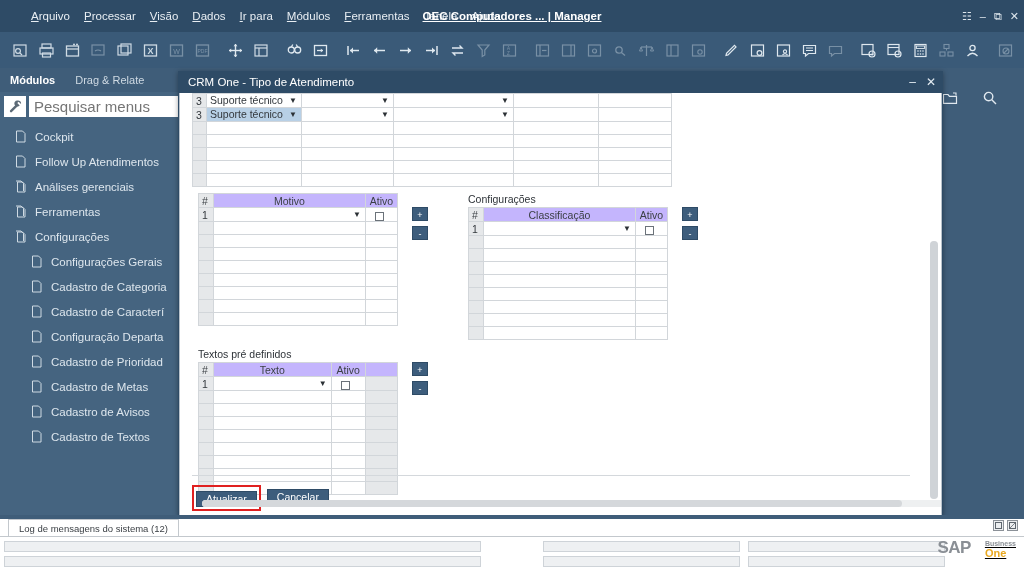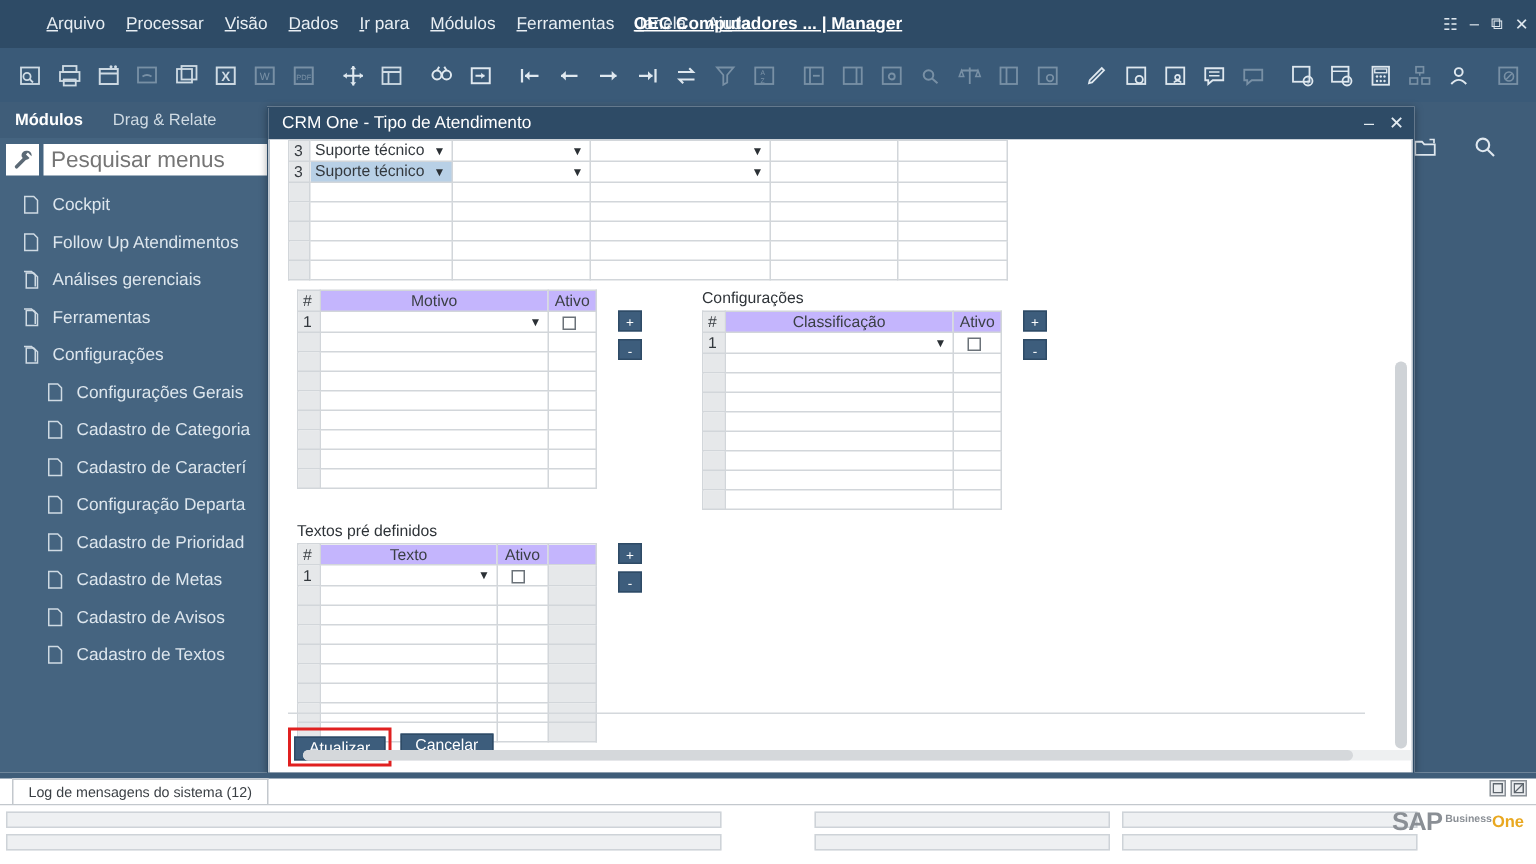--- a/index.html
+++ b/index.html
@@ -239,21 +239,21 @@
   .statusfields {
     position: absolute; left: 0; top: 537px; width: 1024px; height: 39px;
     background: #ffffff;
   }
   .sfield {
     position: absolute; height: 11px; background: #eef0f2;
     border: 1px solid #ced3d8;
   }
   .saplogo {
     position: absolute; right: 8px; top: 538px;
-    display: flex; align-items: center; gap: 2px;
+    display: flex; align-items: flex-end; gap: 14px;
   }
   .sap-word {
     font-family: "Liberation Sans", sans-serif;
     font-weight: bold; font-size: 17px; color: #8a8f95; letter-spacing: -0.5px;
   }
   .sap-b { font-size: 7px; color: #8a8f95; line-height: 8px; font-weight: bold; }
   .sap-o { font-size: 11px; color: #e9a820; line-height: 10px; font-weight: bold; }
 </style>
 </head>
 <body>
@@ -1014,19 +1014,19 @@
     <div class="sfield" style="left:4px; top:4px; width:477px;"></div>
     <div class="sfield" style="left:4px; top:19px; width:477px;"></div>
     <div class="sfield" style="left:543px; top:4px; width:197px;"></div>
     <div class="sfield" style="left:543px; top:19px; width:197px;"></div>
     <div class="sfield" style="left:748px; top:4px; width:197px;"></div>
     <div class="sfield" style="left:748px; top:19px; width:197px;"></div>
   </div>
 
   <div class="saplogo">
     <span class="sap-word">SAP</span>
-    <span style="display:flex; flex-direction:row; padding-top:0;">
+    <span style="display:flex; flex-direction:column; padding-top:0;text-decoration:underline;">
       <span class="sap-b">Business</span>
       <span class="sap-o">One</span>
     </span>
   </div>
 
 </div>
 
 </body></html>

